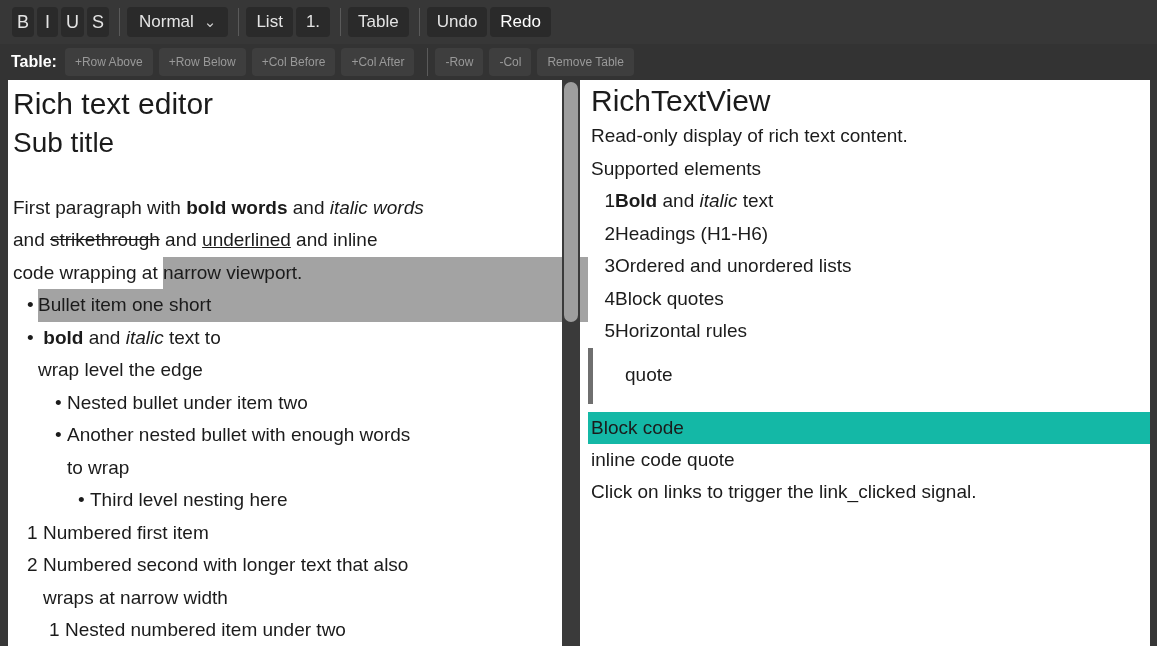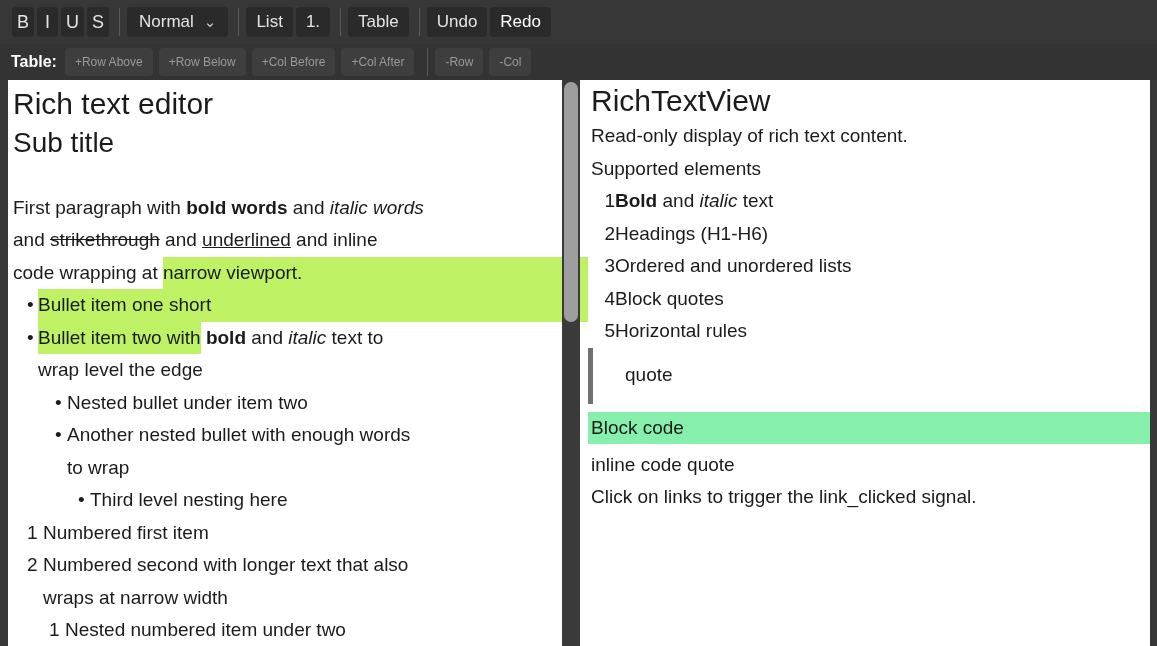--- a/index.html
+++ b/index.html
@@ -34,36 +34,36 @@
   .ln{display:flex;line-height:32.5px;font-size:19px;}
   .ln span{white-space:pre;}
   .t-h1{font-size:30px;line-height:44px;padding-top:2px;}
   .pane-right .t-h1{line-height:38px;}
   .t-sub{font-size:28px;line-height:33px;}
   .t-blank{height:32.5px;}
   .run.b{font-weight:bold;}
   .run.i{font-style:italic;}
   .run.st{text-decoration:line-through;}
   .run.u{text-decoration:underline;}
-  .run.hl{background:#bef264;}
+  .run.hl{background:#a3a3a3;}
   .run.fill{flex:1 1 auto;}
   .mk{flex:0 0 auto;}
   .sp{flex:0 0 auto;}
   .m-b1{margin-left:14px;width:11px;}
   .m-b2{margin-left:42px;width:12px;}
   .m-b3{margin-left:65px;width:12px;}
   .m-n1{margin-left:14px;width:16px;}
   .m-n2{margin-left:36px;width:16px;}
   .c-b1{width:25px;}
   .c-b2{width:54px;}
   .c-n1{width:30px;}
   .pane-right .m-n1{margin-left:7px;width:17px;}
   .t-quote{height:56px;align-items:center;position:relative;margin-left:-3px;padding-left:37px;}
   .t-quote::before{content:"";position:absolute;left:0;top:0;bottom:0;width:5px;background:#6f6f6f;}
-  .t-code{background:#86efac;height:32px;line-height:32px;margin:8px 0 5px -3px;padding-left:3px;}
+  .t-code{background:#14b8a6;height:32px;line-height:32px;margin:8px 0 0 -3px;padding-left:3px;}
 </style>
 </head>
 <body>
 
 <div class="app">
 
   <div class="tb tb1">
     <button class="btn sm">B</button>
     <button class="btn sm">I</button>
     <button class="btn sm">U</button>
@@ -85,20 +85,21 @@
 
   <div class="tb tb2">
     <span class="tlabel">Table:</span>
     <button class="btn">+Row Above</button>
     <button class="btn">+Row Below</button>
     <button class="btn">+Col Before</button>
     <button class="btn">+Col After</button>
     <div class="vsep"></div>
     <button class="btn">-Row</button>
     <button class="btn">-Col</button>
+    <button class="btn">Remove Table</button>
   </div>
 
   <div class="pane pane-left">
       <div class="ln t-h1">
         <span class="run">Rich text editor</span>
       </div>
       <div class="ln t-sub">
         <span class="run">Sub title</span>
       </div>
       <div class="ln t-blank"></div>
@@ -118,21 +119,20 @@
       <div class="ln">
         <span class="run">code wrapping at </span>
         <span class="run hl fill">narrow viewport.</span>
       </div>
       <div class="ln">
         <span class="mk m-b1">•</span>
         <span class="run hl fill">Bullet item one short</span>
       </div>
       <div class="ln">
         <span class="mk m-b1">•</span>
-        <span class="run hl">Bullet item two with</span>
         <span class="run"> </span>
         <span class="run b">bold</span>
         <span class="run"> and </span>
         <span class="run i">italic</span>
         <span class="run"> text to</span>
       </div>
       <div class="ln">
         <span class="sp c-b1"></span>
         <span class="run">wrap level the edge</span>
       </div>

